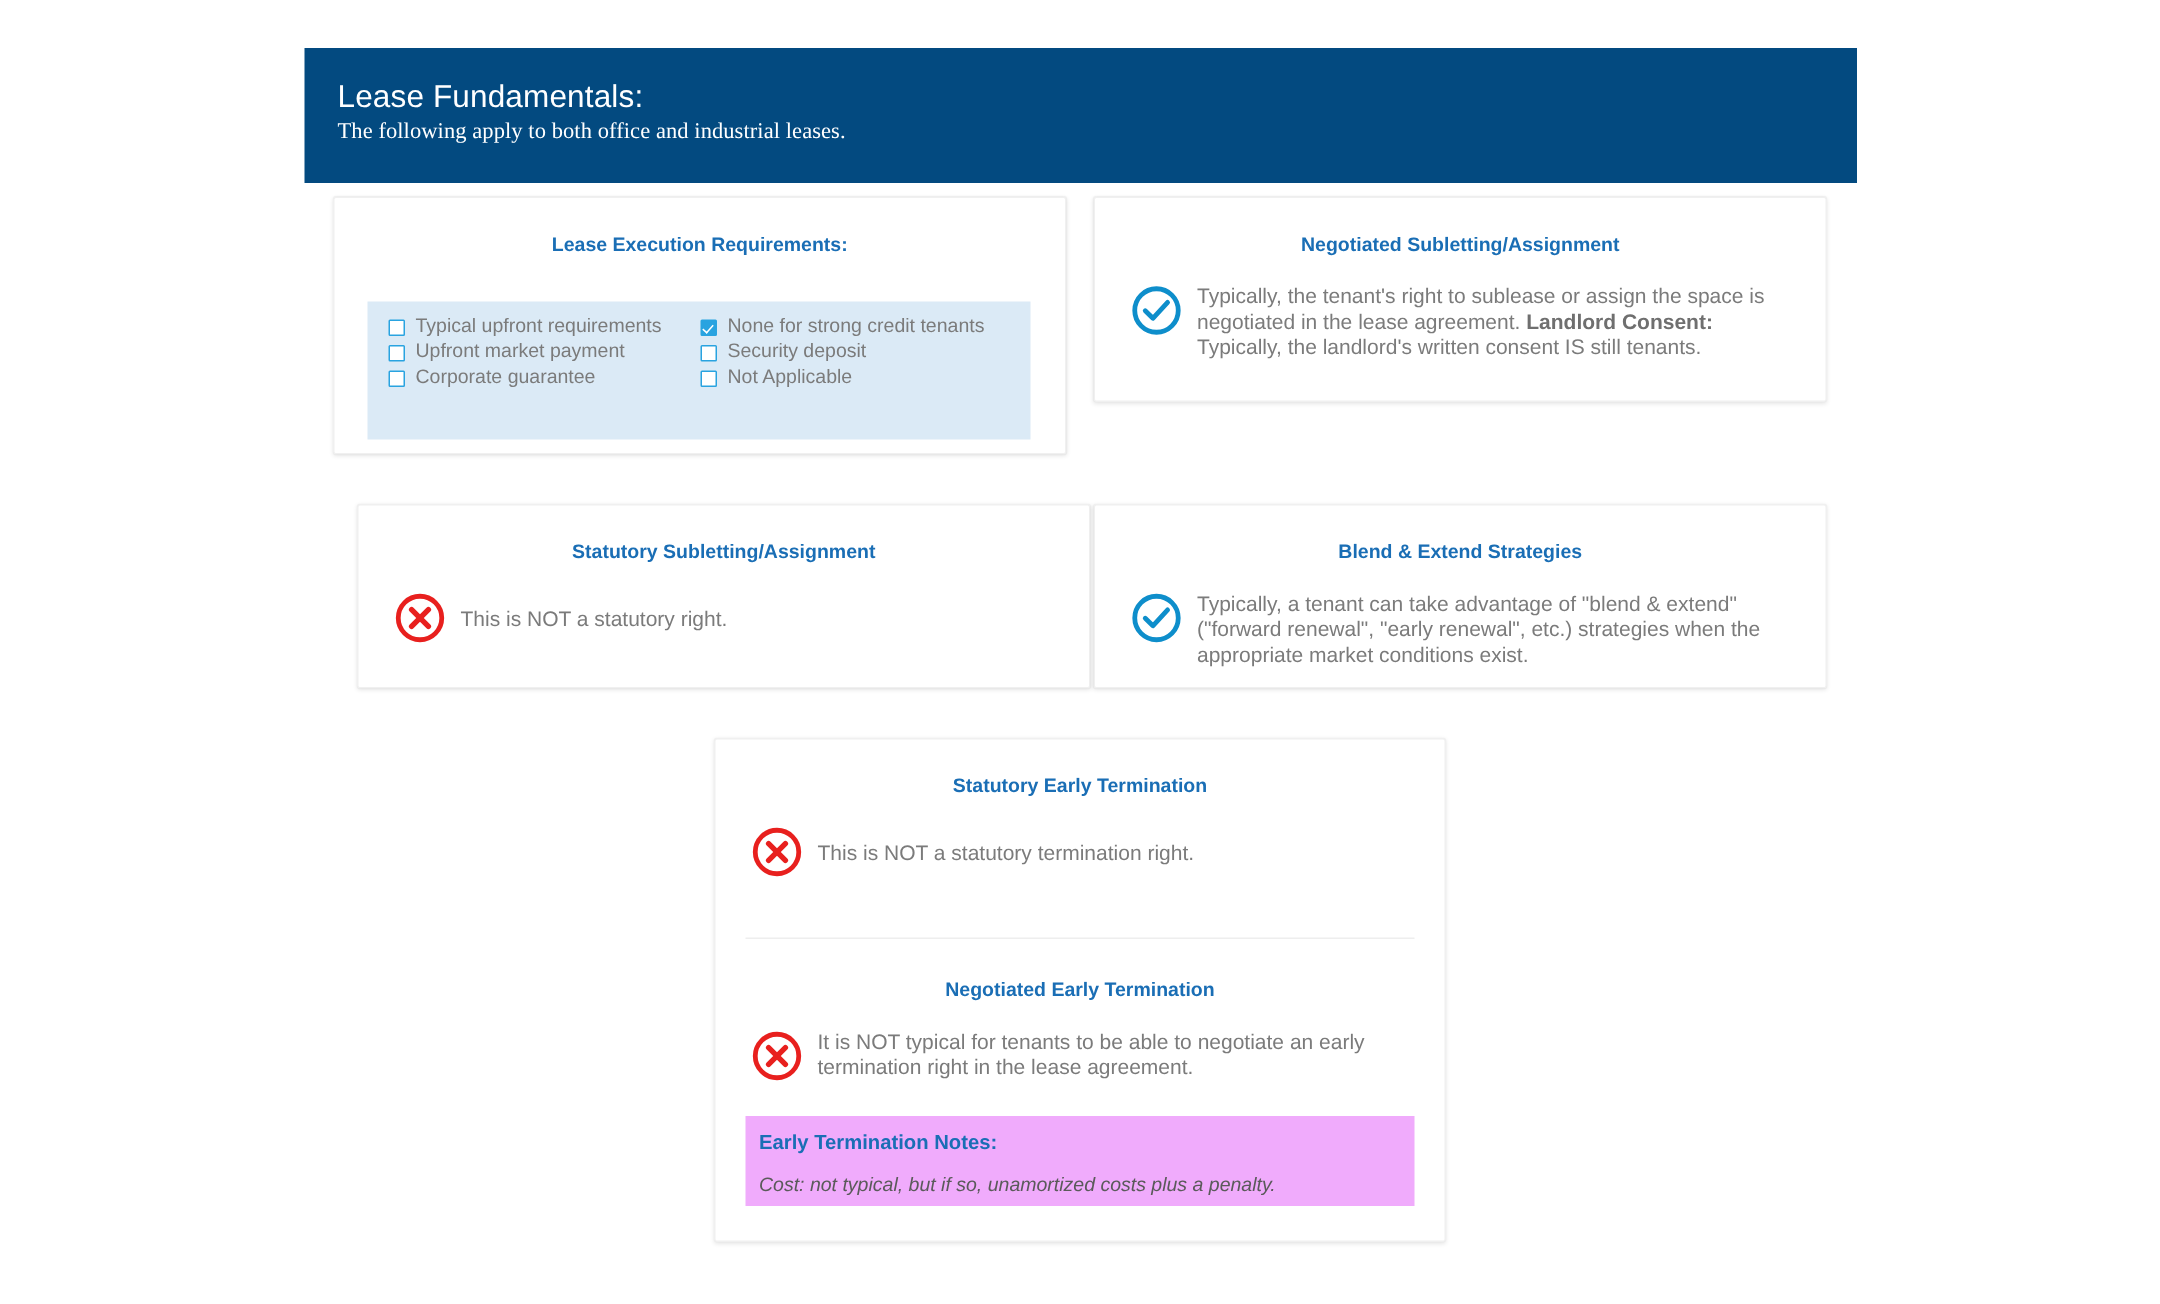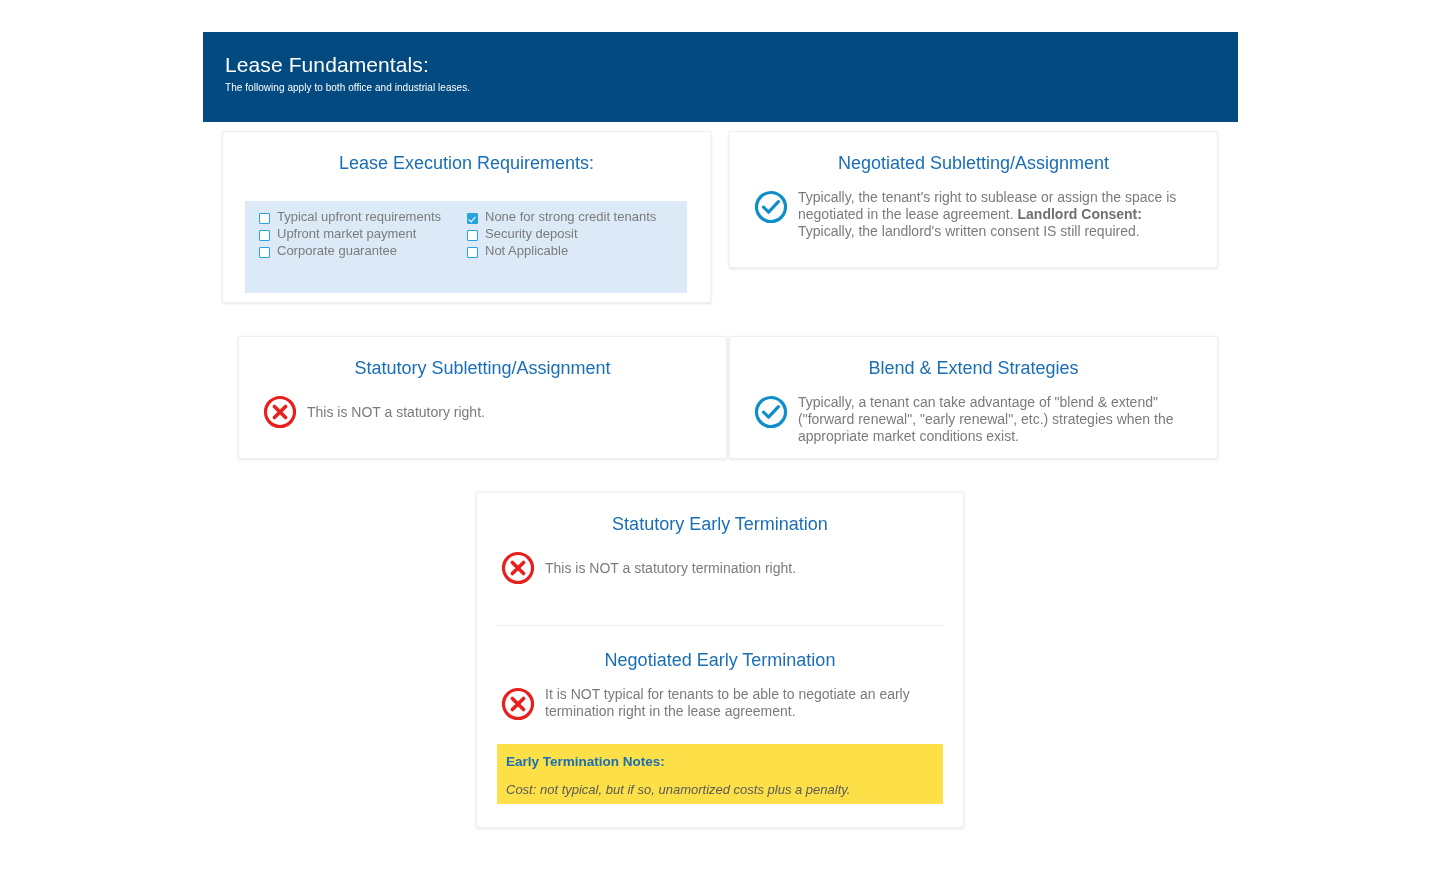--- a/index.html
+++ b/index.html
@@ -34,40 +34,41 @@
   }
   .header-title {
     color: #ffffff;
     font-size: 21px;
     line-height: 26px;
     font-weight: 400;
     letter-spacing: 0.1px;
   }
   .header-subtitle {
     color: #ffffff;
-    font-size: 10px;
+    font-size: 15px;
     line-height: 20px;
     font-weight: 400;
     letter-spacing: 0.05px;
+    font-family: Liberation Serif, serif;
   }
 
   
   .card {
     position: absolute;
     background: #ffffff;
     border: 1px solid #f0f0f0;
     border-radius: 2px;
     box-shadow: 0 1px 3px rgba(0,0,0,0.10), 0 0 1px rgba(0,0,0,0.06);
     box-sizing: border-box;
   }
   .card-title {
     color: #1a6eb5;
-    font-size: 18px;
+    font-size: 13px;
     line-height: 22px;
-    font-weight: 400;
+    font-weight: 700;
     text-align: center;
   }
 
   
   #card-exec {
     left: 222px;
     top: 131px;
     width: 489px;
     height: 172px;
     padding: 20px 0 0 0;
@@ -201,21 +202,21 @@
     background: #eeeeee;
   }
 
   
   .notes-box {
     position: absolute;
     left: 497px;
     top: 744px;
     width: 446px;
     height: 60px;
-    background: #fde047;
+    background: #f0abfc;
     box-sizing: border-box;
     padding: 9px 0 0 9px;
   }
   .notes-title {
     color: #1a6eb5;
     font-size: 13.5px;
     line-height: 18px;
     font-weight: 700;
   }
   .notes-body {
@@ -274,21 +275,21 @@
 
   <div class="card" id="card-neg-sub">
     <div class="card-title">Negotiated Subletting/Assignment</div>
     <div class="icon-row">
       <span class="icon-wrap">
         <svg width="36" height="36" viewBox="0 0 36 36">
           <circle cx="18" cy="18" r="14.5" fill="none" stroke="#0e8ecb" stroke-width="3.2"></circle>
           <path d="M10.5 18.2 L15.6 23.2 L25.4 12.6" fill="none" stroke="#0e8ecb" stroke-width="3.2" stroke-linecap="round" stroke-linejoin="round"></path>
         </svg>
       </span>
-      <span class="body-text"><span>Typically, the tenant's right to sublease or assign the space is negotiated in the lease agreement. </span><b>Landlord Consent:</b><span> Typically, the landlord's written consent IS still required.</span></span>
+      <span class="body-text"><span>Typically, the tenant's right to sublease or assign the space is negotiated in the lease agreement. </span><b>Landlord Consent:</b><span> Typically, the landlord's written consent IS still tenants.</span></span>
     </div>
   </div>
 
   <div class="card" id="card-stat-sub">
     <div class="card-title">Statutory Subletting/Assignment</div>
     <div class="icon-row centered">
       <span class="icon-wrap">
         <svg width="36" height="36" viewBox="0 0 36 36">
           <circle cx="18" cy="18" r="14.5" fill="none" stroke="#e8201e" stroke-width="3.2"></circle>
           <path d="M12.4 12.4 L23.6 23.6 M23.6 12.4 L12.4 23.6" fill="none" stroke="#e8201e" stroke-width="3.6" stroke-linecap="round"></path>

